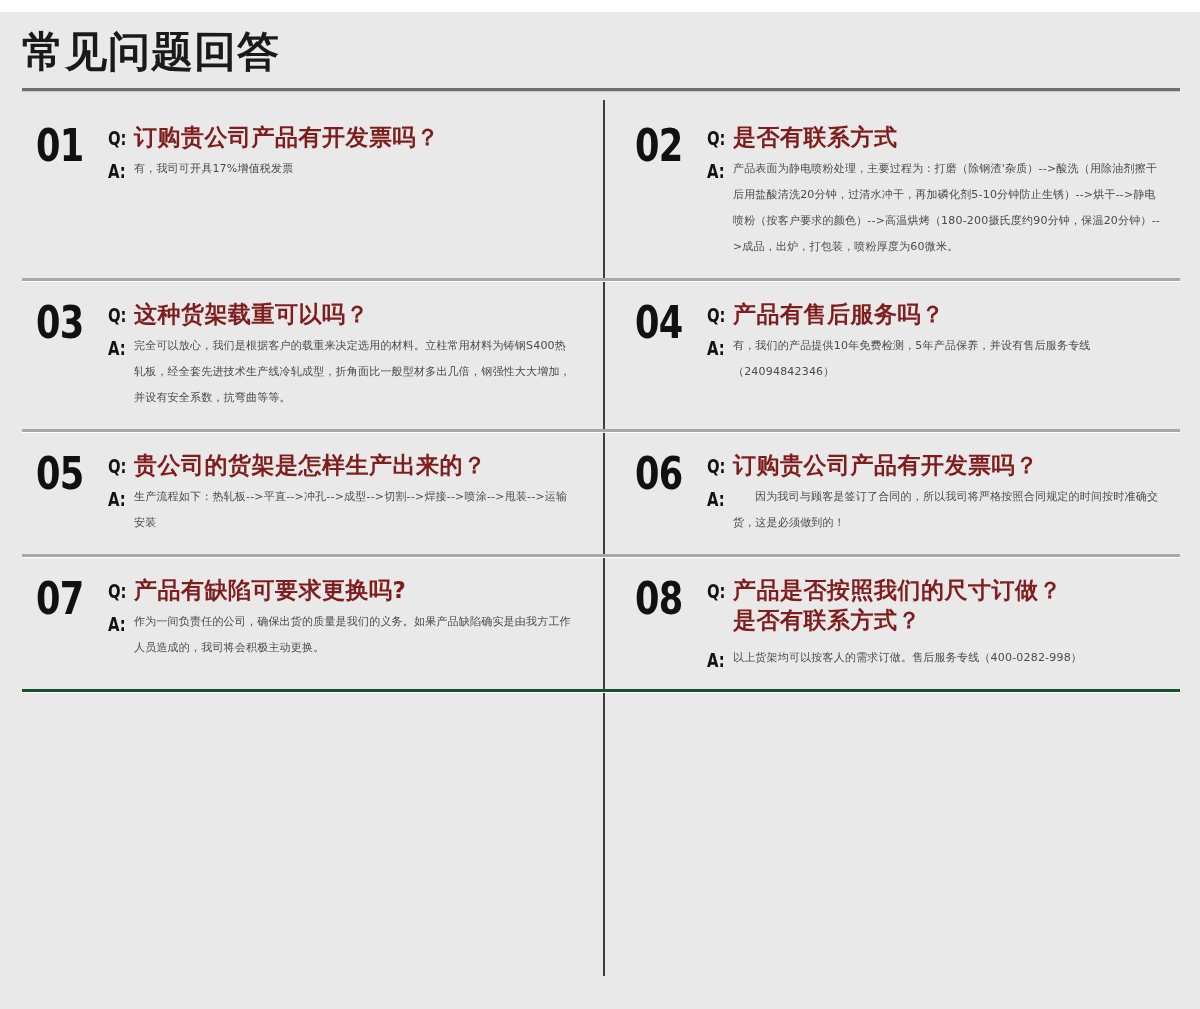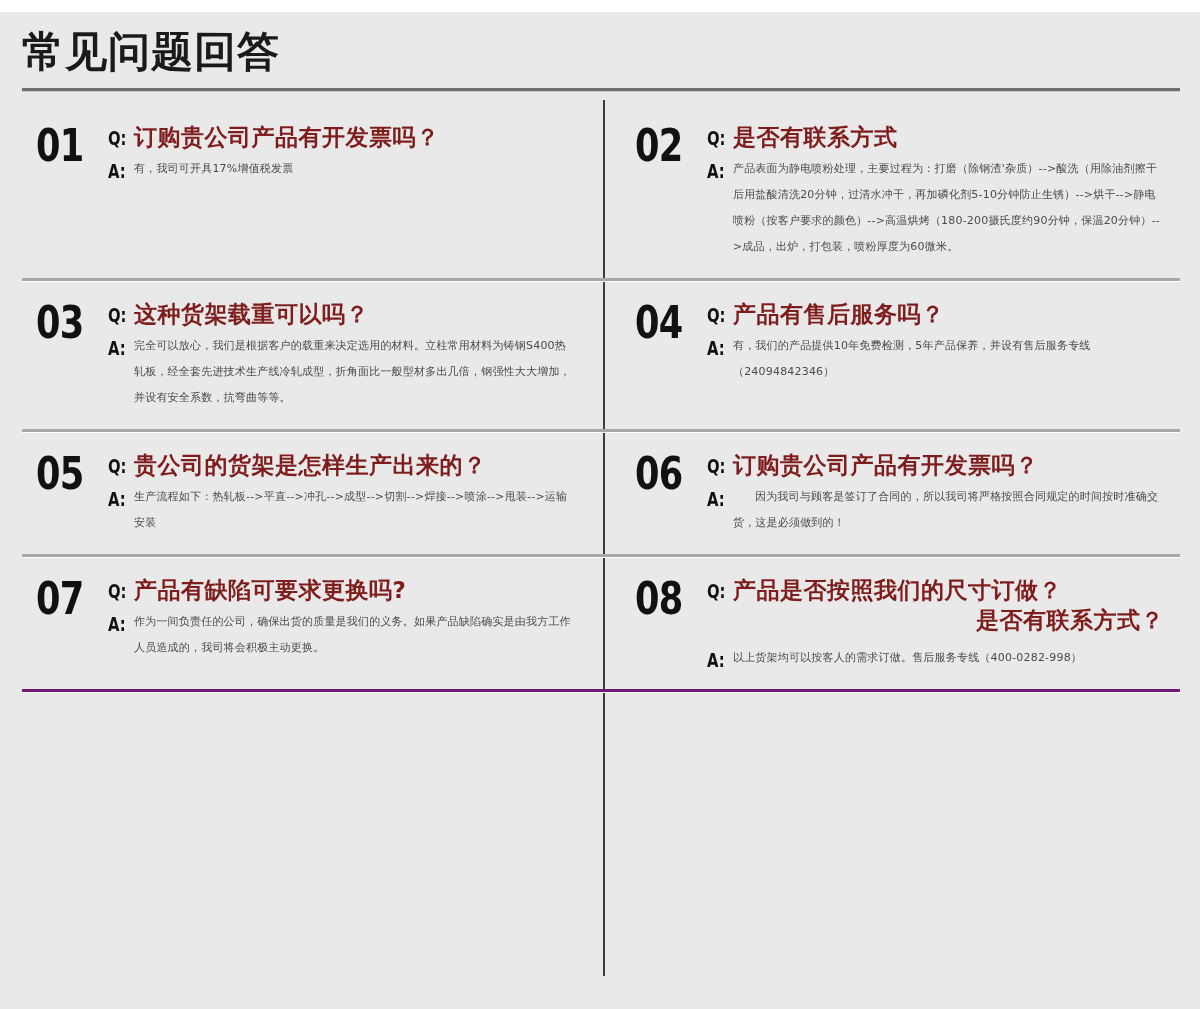--- a/index.html
+++ b/index.html
@@ -60,21 +60,21 @@
     position: absolute;
     left: 22px; top: 104px;
     width: 1158px;
   }
   .faq-row {
     display: flex;
     width: 100%;
     border-bottom: 3px solid #a8a8a8;
     box-shadow: 0 1px 0 #ffffff;
   }
-  .faq-row:last-child { border-bottom: 3px solid #701a75; }
+  .faq-row:last-child { border-bottom: 3px solid #14532d; }
 
   .faq-cell {
     width: 50%;
     padding: 18px 16px 18px 8px;
     display: flex;
     align-items: flex-start;
     margin-left: 6px;
   }
   .faq-cell.left  { padding-right: 26px; }
   .faq-cell.right { padding-left: 28px; }
@@ -129,21 +129,21 @@
 
   .q-text {
     flex: 1 1 auto;
     font-size: 23px;
     line-height: 30px;
     font-weight: bold;
     color: #7f1d1d;
     font-family: "DejaVu Sans", "Liberation Sans", sans-serif;
     letter-spacing: 0.5px;
   }
-  .q-text .q-line2 { display: block; text-align: right; }
+  .q-text .q-line2 { display: block; }
 
   .a-text {
     flex: 1 1 auto;
     font-size: 11px;
     line-height: 26px;
     color: #4a4a4a;
     font-family: "DejaVu Sans", "Liberation Sans", sans-serif;
     letter-spacing: 0.2px;
   }
   .a-text.indent { text-indent: 2em; }

